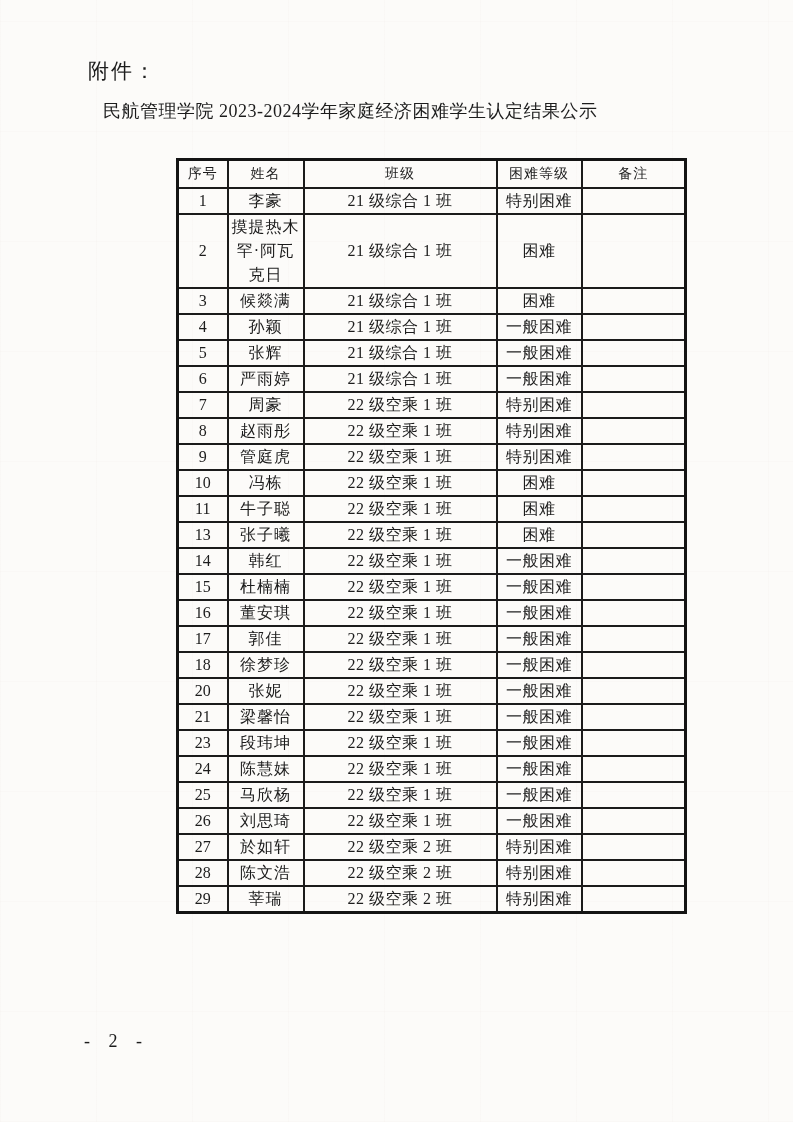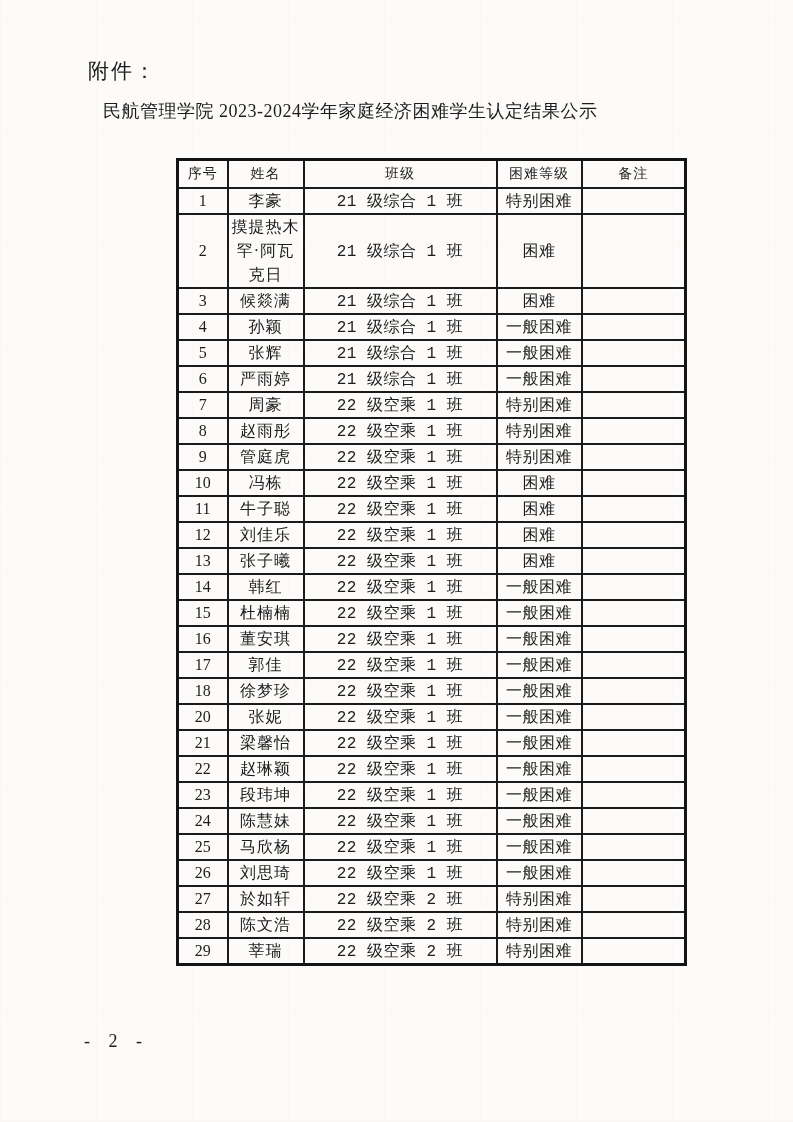--- a/index.html
+++ b/index.html
@@ -69,21 +69,20 @@
   }
   td.c-name {
     font-size: 17px;
     padding: 1px 9px;
     line-height: 24px;
     letter-spacing: 1px;
   }
   td.c-class {
     font-size: 16px;
     letter-spacing: 0.5px;
-    font-family: Liberation Mono, monospace;
   }
   td.c-level {
     font-size: 17px;
     letter-spacing: 0.5px;
   }
   .page-number {
     position: absolute;
     left: 84px;
     top: 1031px;
     font-size: 18px;
@@ -188,27 +187,20 @@
           <td class="c-remark"></td>
         </tr>
         <tr>
           <td class="c-serial">11</td>
           <td class="c-name">牛子聪</td>
           <td class="c-class">22 级空乘 1 班</td>
           <td class="c-level">困难</td>
           <td class="c-remark"></td>
         </tr>
         <tr>
-          <td class="c-serial">12</td>
-          <td class="c-name">刘佳乐</td>
-          <td class="c-class">22 级空乘 1 班</td>
-          <td class="c-level">困难</td>
-          <td class="c-remark"></td>
-        </tr>
-        <tr>
           <td class="c-serial">13</td>
           <td class="c-name">张子曦</td>
           <td class="c-class">22 级空乘 1 班</td>
           <td class="c-level">困难</td>
           <td class="c-remark"></td>
         </tr>
         <tr>
           <td class="c-serial">14</td>
           <td class="c-name">韩红</td>
           <td class="c-class">22 级空乘 1 班</td>
@@ -246,27 +238,20 @@
         <tr>
           <td class="c-serial">20</td>
           <td class="c-name">张妮</td>
           <td class="c-class">22 级空乘 1 班</td>
           <td class="c-level">一般困难</td>
           <td class="c-remark"></td>
         </tr>
         <tr>
           <td class="c-serial">21</td>
           <td class="c-name">梁馨怡</td>
-          <td class="c-class">22 级空乘 1 班</td>
-          <td class="c-level">一般困难</td>
-          <td class="c-remark"></td>
-        </tr>
-        <tr>
-          <td class="c-serial">22</td>
-          <td class="c-name">赵琳颖</td>
           <td class="c-class">22 级空乘 1 班</td>
           <td class="c-level">一般困难</td>
           <td class="c-remark"></td>
         </tr>
         <tr>
           <td class="c-serial">23</td>
           <td class="c-name">段玮坤</td>
           <td class="c-class">22 级空乘 1 班</td>
           <td class="c-level">一般困难</td>
           <td class="c-remark"></td>

